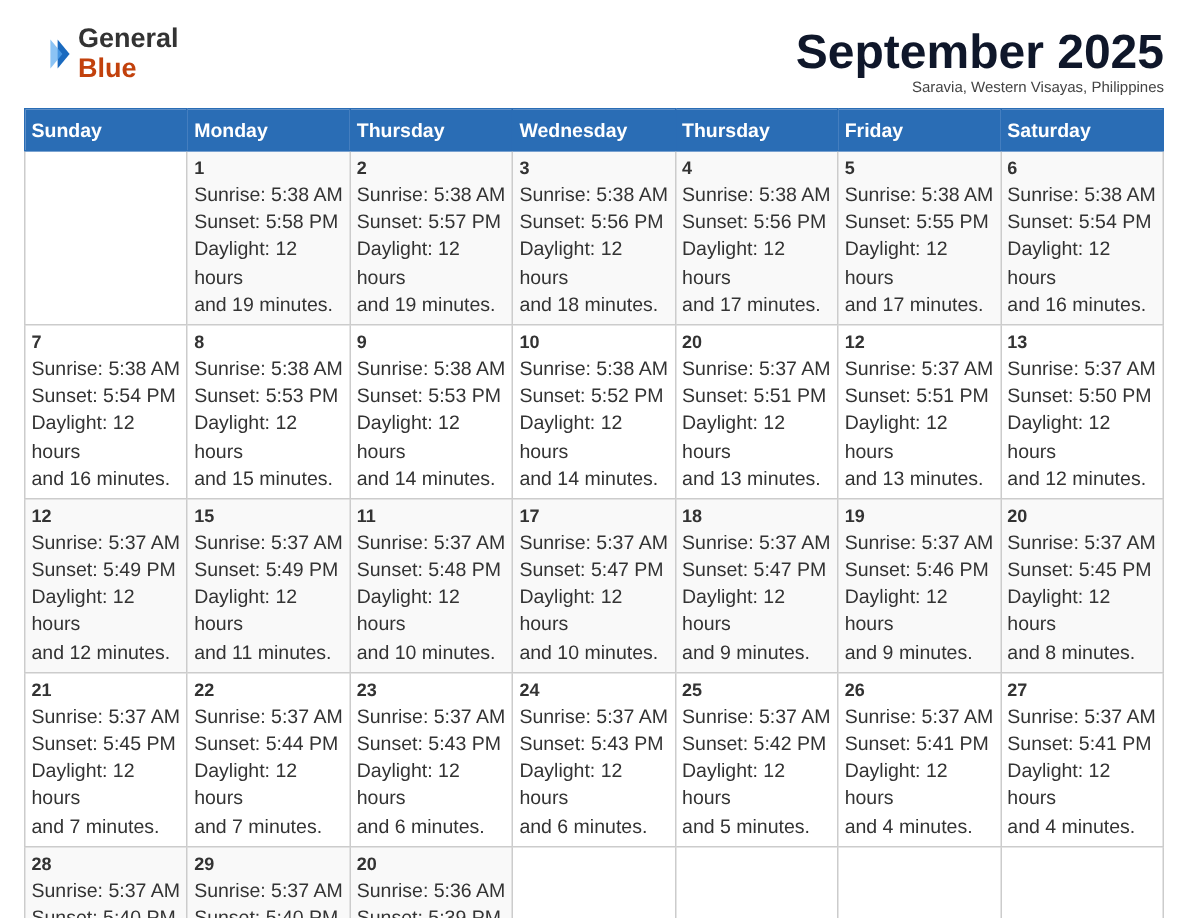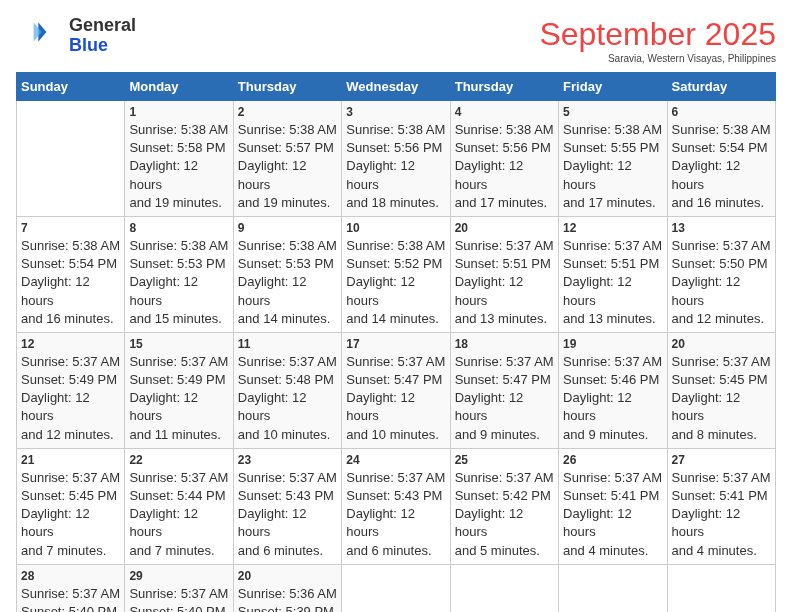--- a/index.html
+++ b/index.html
@@ -11,41 +11,41 @@
       padding: 16px;
     }
     .header {
       display: flex;
       justify-content: space-between;
       align-items: flex-start;
       margin-bottom: 8px;
     }
     .logo {
       display: flex;
-      align-items: flex-start;
-      gap: 21px;
+      align-items: center;
+      gap: 4px;
     }
     .logo-text {
       font-size: 18px;
       font-weight: bold;
       line-height: 1.1;
     }
     .logo-general { color: #333; }
-    .logo-blue { color: #1d4ed8; }
+    .logo-blue { color: #c2410c; }
     .logo-icon {
       width: 32px;
       height: 32px;
     }
     .title-block {
       text-align: right;
     }
     .month-year {
       font-size: 32px;
-      font-weight: normal;
-      color: #ef4444;
+      font-weight: bold;
+      color: #0f172a;
     }
     .location {
       font-size: 10px;
       color: #444;
     }
     table {
       width: 100%;
       border-collapse: collapse;
       font-size: 11px;
       border-radius: 11px;

